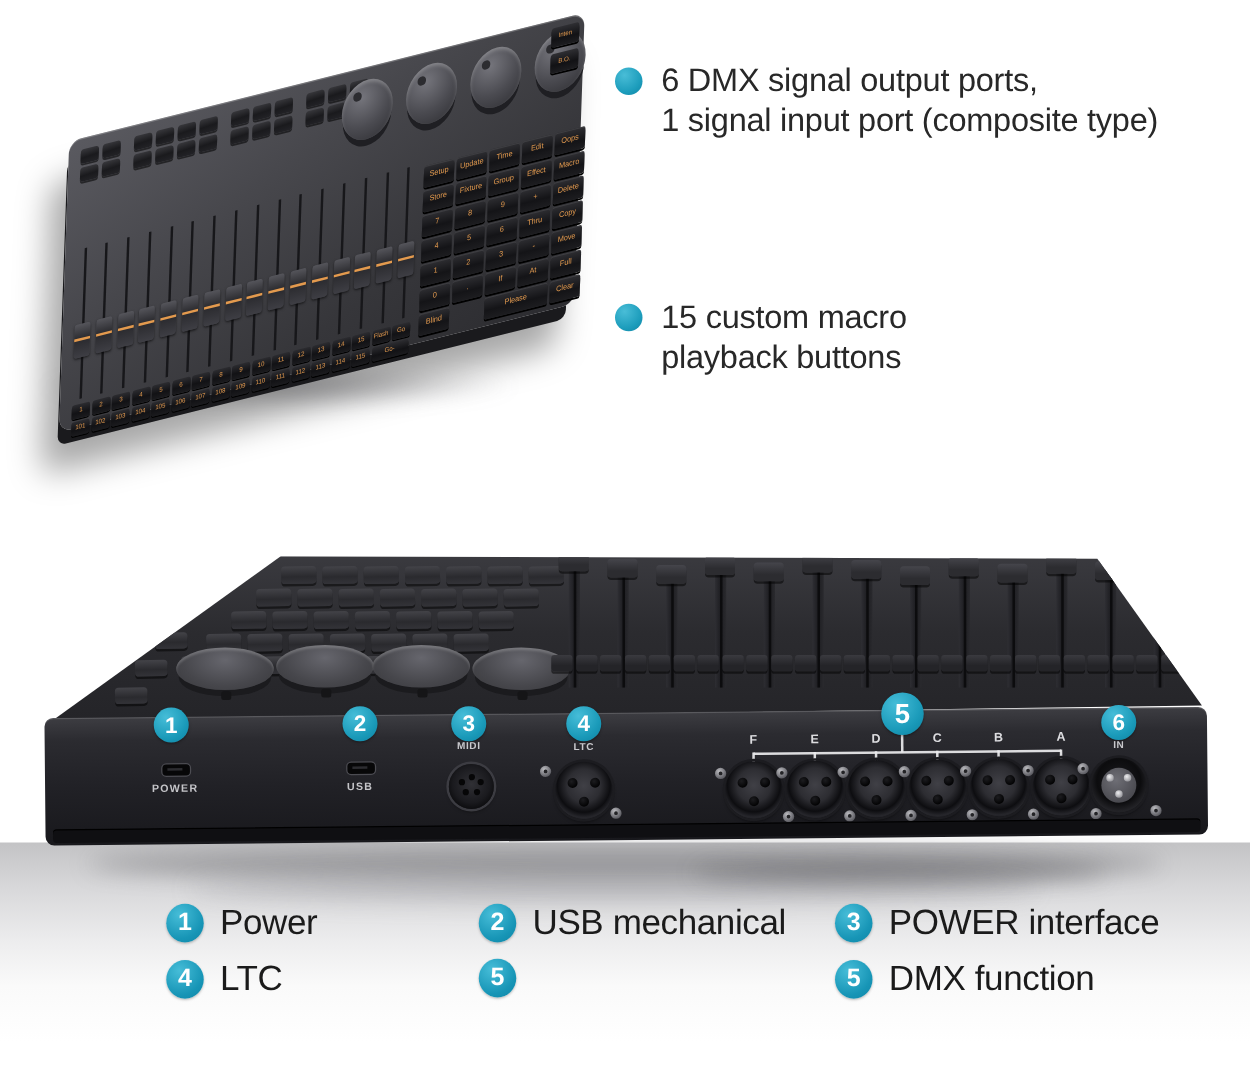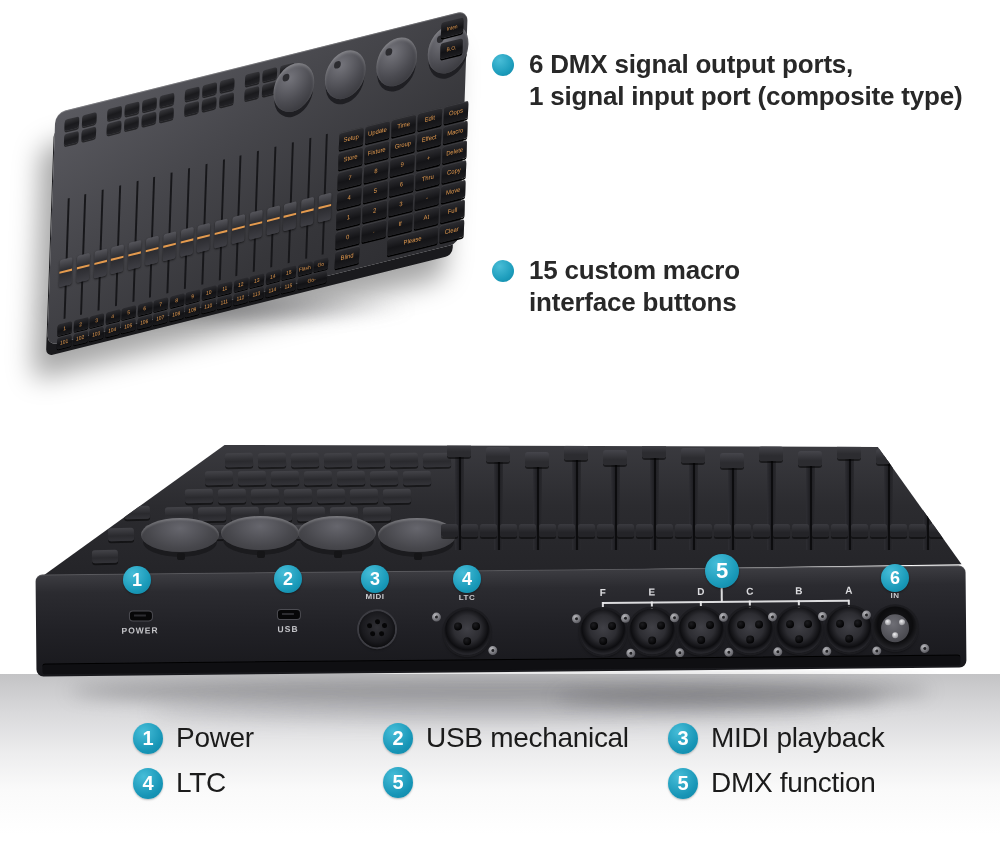--- a/index.html
+++ b/index.html
@@ -106,21 +106,21 @@
            background:radial-gradient(circle at 35% 28%,#46bdd8,#1a9ab9 62%,#0e82a1);
            color:#fff;font-weight:bold;font-size:18px;line-height:28px;
            box-shadow:0 1px 2px rgba(0,0,0,.35);}
   #c5{width:34px;height:34px;font-size:22px;line-height:34px;}
   .portlbl{position:absolute;z-index:4;color:#c9c9cd;font-size:8px;font-weight:bold;letter-spacing:.5px;text-align:center;}
 
   
   .feature{position:absolute;left:492px;width:505px;display:flex;z-index:2;}
   .bullet{flex:0 0 22px;width:22px;height:22px;margin-top:6px;border-radius:50%;
           background:radial-gradient(circle at 35% 28%,#49bdd7,#1d9dbc 62%,#0f84a3);}
-  .ftext{margin-left:15px;font-size:26px;line-height:32px;color:#282828;letter-spacing:-.2px;font-weight:bold;}
+  .ftext{margin-left:15px;font-size:26px;line-height:32px;color:#282828;letter-spacing:-.2px;}
 
   
   #legend{position:absolute;left:0;top:0;width:1000px;height:863px;z-index:5;pointer-events:none;}
   .legend-item{position:absolute;display:flex;align-items:center;}
   .lnum{flex:0 0 30px;width:30px;height:31px;border-radius:50%;text-align:center;
         background:radial-gradient(circle at 35% 28%,#46bdd8,#1795b6 65%,#0f85a6);
         color:#fff;font-weight:bold;font-size:20px;line-height:31px;box-shadow:0 1px 2px rgba(0,0,0,.25);}
   .llabel{margin-left:13px;font-size:28px;color:#1b1b1b;letter-spacing:-.3px;}
 </style>
 </head>
@@ -304,25 +304,25 @@
       </div>
   </div>
 
   <div class="feature" style="top:48px">
     <span class="bullet"></span>
     <div class="ftext">
       <span>6 DMX signal output ports,</span><br>
       <span>1 signal input port (composite type)</span>
     </div>
   </div>
-  <div class="feature" style="top:254px">
+  <div class="feature" style="top:237px">
     <span class="bullet"></span>
     <div class="ftext">
       <span>15 custom macro</span><br>
-      <span>interface buttons</span>
+      <span>playback buttons</span>
     </div>
   </div>
 
   <div id="rear-top">
       <div class="rkey" style="left: 195px; top: 13px; width: 28px; height: 14px;"></div>
       <div class="rkey" style="left: 228px; top: 13px; width: 28px; height: 14px;"></div>
       <div class="rkey" style="left: 261px; top: 13px; width: 28px; height: 14px;"></div>
       <div class="rkey" style="left: 294px; top: 13px; width: 28px; height: 14px;"></div>
       <div class="rkey" style="left: 327px; top: 13px; width: 28px; height: 14px;"></div>
       <div class="rkey" style="left: 360px; top: 13px; width: 28px; height: 14px;"></div>
@@ -515,21 +515,21 @@
       <div class="legend-item" style="left: 133px; top: 722px;">
         <span class="lnum">1</span>
         <span class="llabel">Power</span>
       </div>
       <div class="legend-item" style="left: 383px; top: 722px;">
         <span class="lnum">2</span>
         <span class="llabel">USB mechanical</span>
       </div>
       <div class="legend-item" style="left: 668px; top: 722px;">
         <span class="lnum">3</span>
-        <span class="llabel">MIDI playback</span>
+        <span class="llabel">POWER interface</span>
       </div>
       <div class="legend-item" style="left: 133px; top: 767px;">
         <span class="lnum">4</span>
         <span class="llabel">LTC</span>
       </div>
       <div class="legend-item" style="left: 383px; top: 767px;">
         <span class="lnum">5</span>
       </div>
       <div class="legend-item" style="left: 668px; top: 767px;">
         <span class="lnum">5</span>

